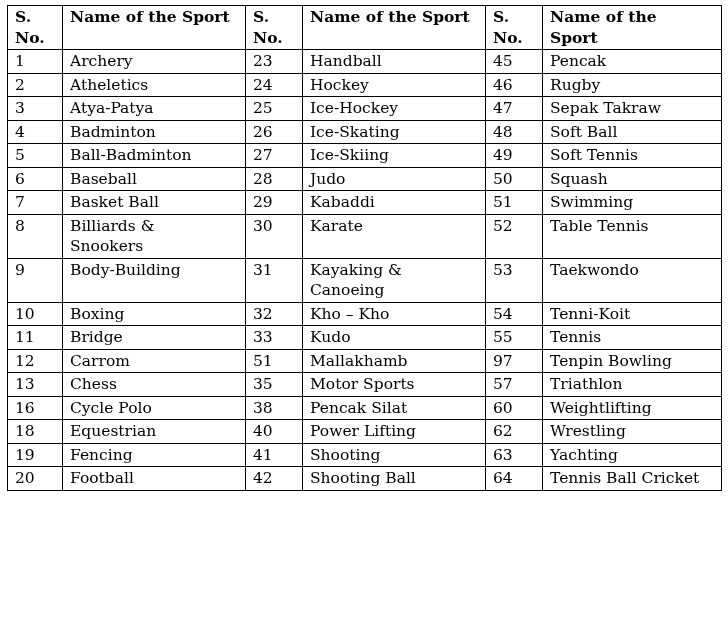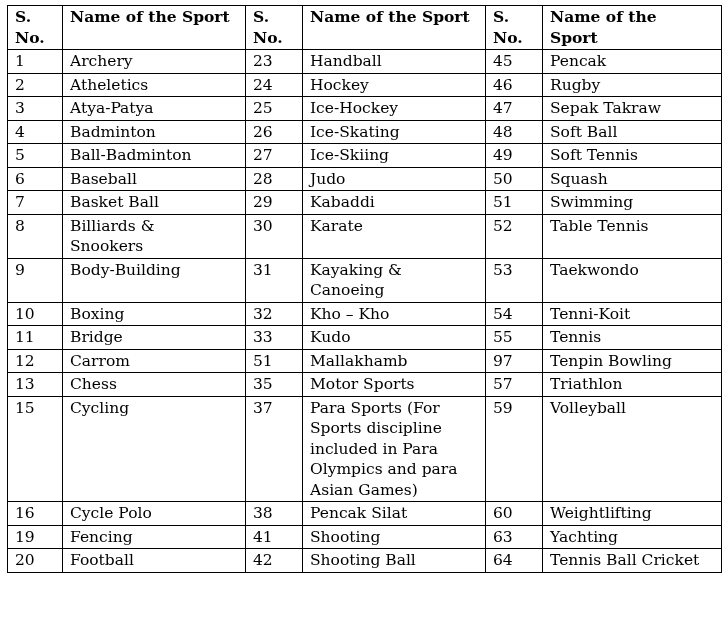--- a/index.html
+++ b/index.html
@@ -163,40 +163,36 @@
       </tr>
       <tr>
         <td>13</td>
         <td>Chess</td>
         <td>35</td>
         <td>Motor Sports</td>
         <td>57</td>
         <td>Triathlon</td>
       </tr>
       <tr>
-        <td>15</td>
-        <td>Cycling</td>
-        <td>37</td>
-        <td>Para Sports (For
-Sports discipline
-included in Para
-Olympics and para
-Asian Games)</td>
-        <td>59</td>
-        <td>Volleyball</td>
-      </tr>
-      <tr>
         <td>16</td>
         <td>Cycle Polo</td>
         <td>38</td>
         <td>Pencak Silat</td>
         <td>60</td>
         <td>Weightlifting</td>
       </tr>
       <tr>
+        <td>18</td>
+        <td>Equestrian</td>
+        <td>40</td>
+        <td>Power Lifting</td>
+        <td>62</td>
+        <td>Wrestling</td>
+      </tr>
+      <tr>
         <td>19</td>
         <td>Fencing</td>
         <td>41</td>
         <td>Shooting</td>
         <td>63</td>
         <td>Yachting</td>
       </tr>
       <tr>
         <td>20</td>
         <td>Football</td>

